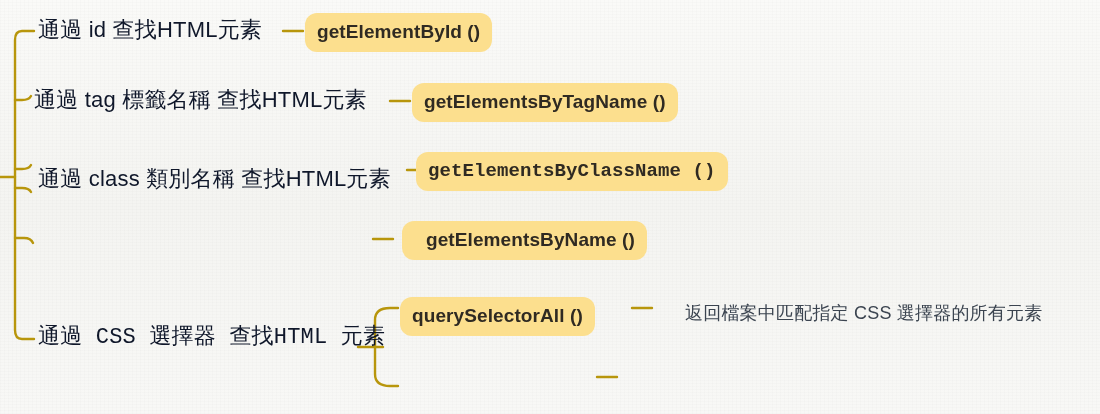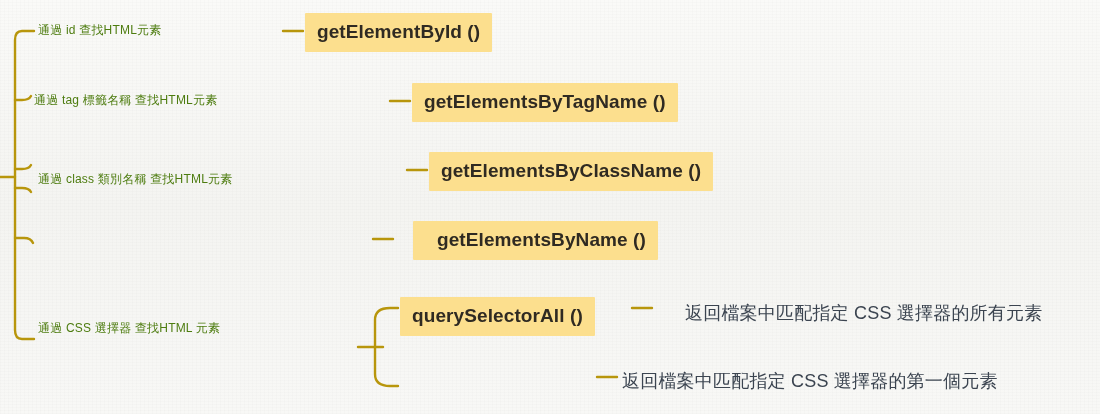--- a/index.html
+++ b/index.html
@@ -38,57 +38,57 @@
     top: 0;
     width: 1100px;
     height: 414px;
     z-index: 1;
     pointer-events: none;
   }
 
   .node-label {
     position: absolute;
     z-index: 2;
-    color: #4d7c0f;
-    font-size: 12px;
+    color: #0f172a;
+    font-size: 22px;
     line-height: 26px;
     white-space: nowrap;
     letter-spacing: 0.2px;
   }
   .node-label.desc {
     color: #3b4450;
     font-size: 18px;
   }
 
   .badge {
     position: absolute;
     z-index: 2;
     background: #fcdf8e;
     color: #2f2a22;
     font-size: 19px;
     line-height: 22px;
     font-weight: bold;
-    border-radius: 1px;
+    border-radius: 12px;
     padding: 8px 12px 9px 12px;
     white-space: nowrap;
     letter-spacing: 0.1px;
     box-sizing: border-box;
   }
 
   
   #lbl-id        { left: 38px;  top: 17px; }
   #lbl-tag       { left: 34px;  top: 87px; }
   #lbl-class     { left: 38px;  top: 166px; }
   #lbl-name      { left: 38px;  top: 224px; }
-  #lbl-css       { left: 38px;  top: 315px; }
+  #lbl-css       { left: 38px;  top: 325px; font-family: Liberation Mono, monospace; }
 
   #badge-id      { left: 305px; top: 13px; }
   #badge-tag     { left: 412px; top: 83px; }
-  #badge-class   { left: 429px; top: 152px; }
-  #badge-name    { left: 413px; top: 221px; padding-left: 24px; }
+  #badge-class   { left: 416px; top: 152px; font-family: Liberation Mono, monospace; }
+  #badge-name    { left: 402px; top: 221px; padding-left: 24px; }
   #badge-qsa     { left: 400px; top: 290px; margin-top: 7px; }
   #badge-qs      { left: 400px; top: 358px; }
 
   #desc-qsa      { left: 685px; top: 300px; text-align: center; }
   #desc-qs       { left: 622px; top: 368px; }
 </style>
 </head>
 <body>
 
 <div id="paper-texture"></div>
@@ -128,15 +128,14 @@
   <div class="badge" id="badge-tag">getElementsByTagName ()</div>
 
   <div class="node-label" id="lbl-class">通過 class 類別名稱 查找HTML元素</div>
   <div class="badge" id="badge-class">getElementsByClassName ()</div>
 
   <div class="badge" id="badge-name">getElementsByName ()</div>
 
   <div class="node-label" id="lbl-css">通過 CSS 選擇器 查找HTML 元素</div>
   <div class="badge" id="badge-qsa">querySelectorAll ()</div>
   <div class="node-label desc" id="desc-qsa">返回檔案中匹配指定 CSS 選擇器的所有元素</div>
-  <div class="node-label desc" id="desc-qs">返回檔案中匹配指定 CSS 選擇器的第一個元素</div>
 
 </div>
 
 </body></html>

